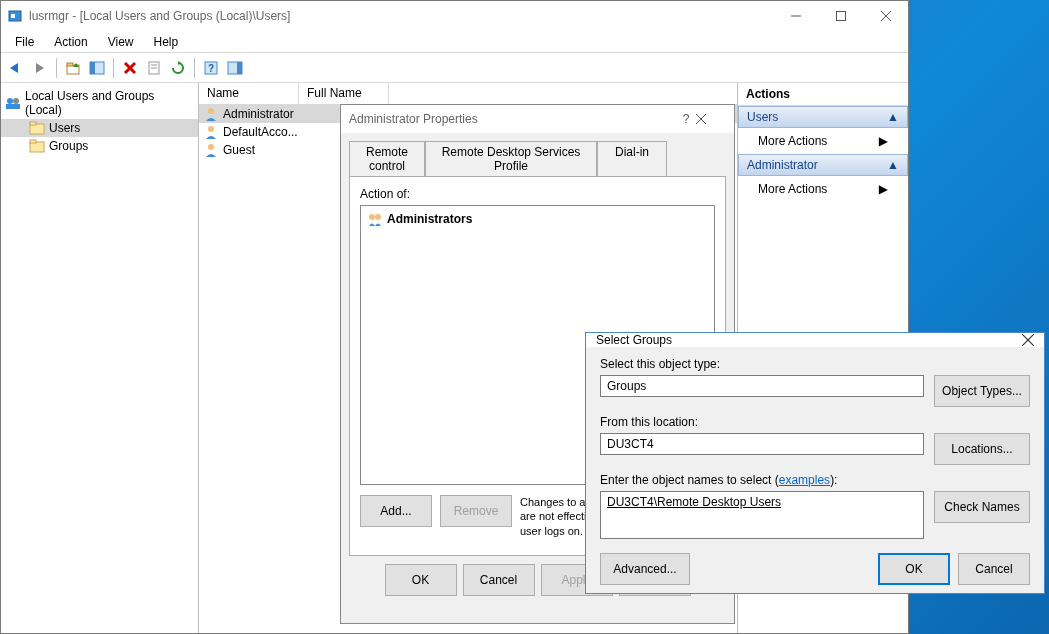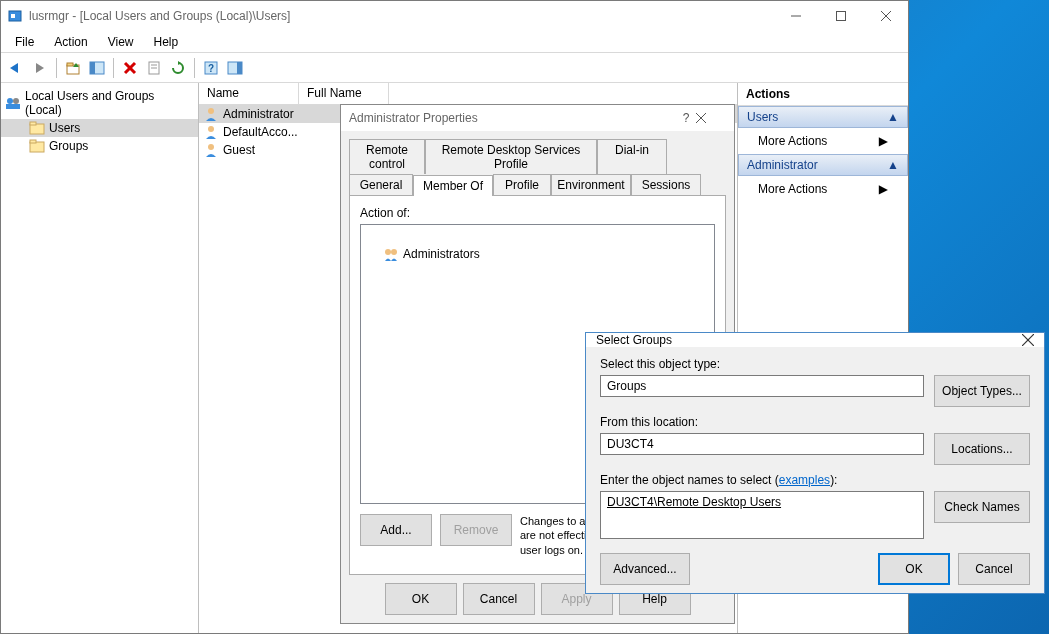--- a/index.html
+++ b/index.html
@@ -45,21 +45,21 @@
   .dlg-help { width:20px; text-align:center; color:#555; }
 
   .tabs { margin:8px 8px 0 8px; }
   .tab-row { display:flex; }
   .tab { border:1px solid #acacac; border-bottom:none; background:#f0f0f0; padding:3px 0; font-size:12px; text-align:center; }
   .tab.r1a{width:76px;} .tab.r1b{width:172px;} .tab.r1c{width:70px;}
   .tab.r2a{width:64px;} .tab.r2b{width:80px;} .tab.r2c{width:58px;} .tab.r2d{width:80px;} .tab.r2e{width:70px;}
   .tab.active { background:#fff; position:relative; top:1px; }
   .tab-panel { border:1px solid #acacac; background:#fff; height:380px; padding:8px 10px; }
   .member-label { margin:2px 0 4px 0;}
-  .member-list { border:1px solid #828790; height:280px; background:#fff; padding:20px; }
+  .member-list { border:1px solid #828790; height:280px; background:#fff; padding:4px;font-weight:bold; }
   .member-item { display:flex; align-items:center; gap:4px; padding:1px 2px; }
   .dlg-mid-row { display:flex; align-items:flex-start; gap:8px; margin-top:10px; }
   .dlg-note { font-size:11px; color:#000; line-height:1.3; }
   .dlg-bottom { display:flex; gap:6px; justify-content:center; padding:8px; }
 
   .btn { background:#e1e1e1; border:1px solid #adadad; padding:8px 0; font-size:12px; text-align:center; min-width:72px; }
   .btn.default { border:1px solid #0078d7; box-shadow:inset 0 0 0 1px #0078d7; }
   .btn.disabled { color:#a0a0a0; }
 
   
@@ -265,27 +265,20 @@
           <line x1="10" y1="0" x2="0" y2="10" stroke="#555"></line>
         </svg>
     </span>
   </div>
   <div class="tabs">
     <div class="tab-row">
       <div class="tab r1a">Remote control</div>
       <div class="tab r1b">Remote Desktop Services Profile</div>
       <div class="tab r1c">Dial-in</div>
     </div>
-    <div class="tab-row">
-      <div class="tab r2a">General</div>
-      <div class="tab r2b active">Member Of</div>
-      <div class="tab r2c">Profile</div>
-      <div class="tab r2d">Environment</div>
-      <div class="tab r2e">Sessions</div>
-    </div>
     <div class="tab-panel">
       <div class="member-label">Action of:</div>
       <div class="member-list">
         <div class="member-item">
           <svg width="16" height="16">
               <circle cx="5" cy="6" r="3" fill="#f0c080"></circle>
               <circle cx="11" cy="6" r="3" fill="#f0c080"></circle>
               <path d="M2 15 Q5 10 8 15" fill="#3a8dde"></path>
               <path d="M8 15 Q11 10 14 15" fill="#3a8dde"></path>
             </svg>

